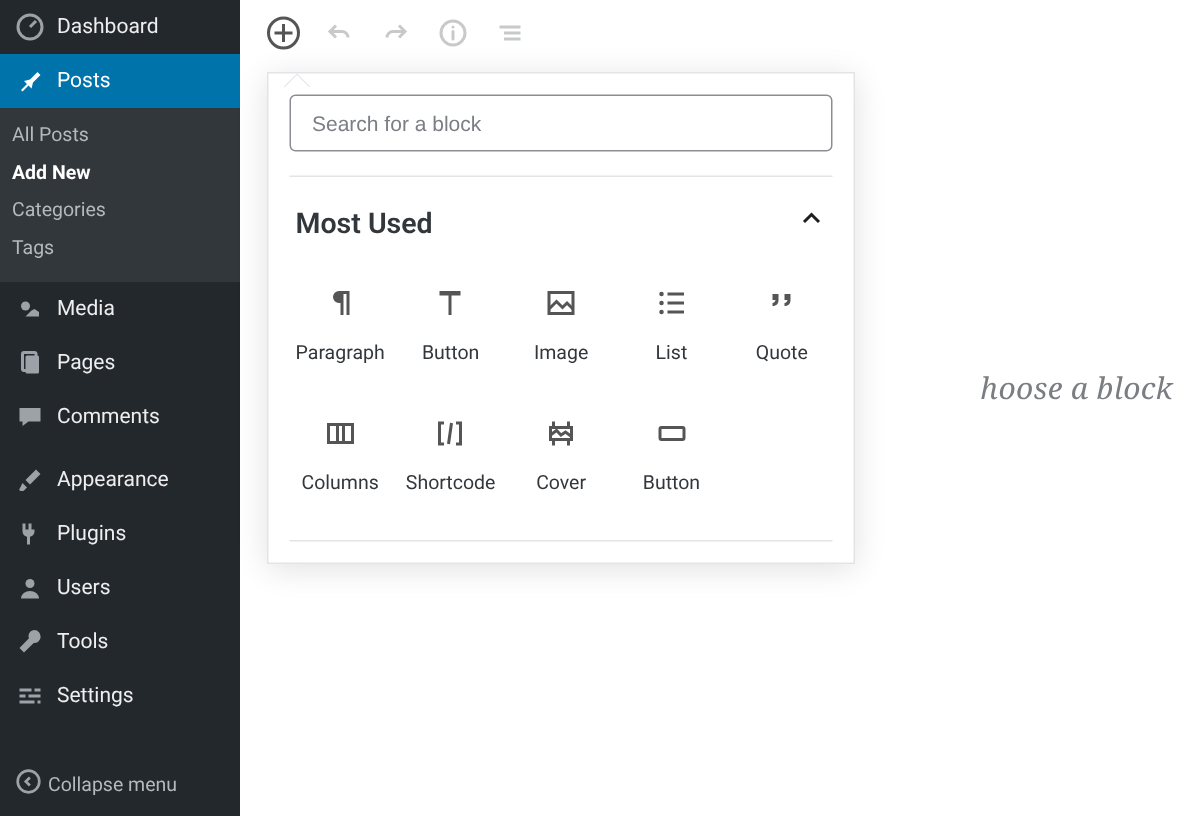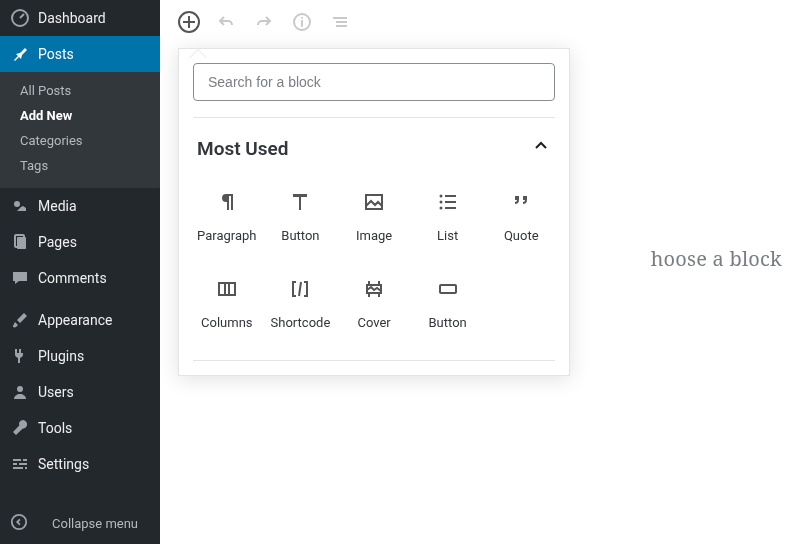--- a/index.html
+++ b/index.html
@@ -6,44 +6,44 @@
   html, body { width: 798px; height: 544px; font-family: -apple-system, BlinkMacSystemFont, "Segoe UI", Roboto, sans-serif; overflow: hidden; background:#fff; }
   .app { display: flex; width: 100%; height: 100%; }
   
   .sidebar { width: 160px; background: #23282d; color: #eee; flex-shrink: 0; display: flex; flex-direction: column; font-size: 14px; }
   .sidebar .item { display: flex; align-items: center; gap: 8px; padding: 8px 10px; color: #eee; cursor: pointer; }
   .sidebar .item .ic { width: 20px; height: 20px; display:flex; align-items:center; justify-content:center; color:#9ca2a7;}
   .sidebar .item.active { background: #0073aa; color: #fff; position:relative; }
   .sidebar .item.active .ic { color:#fff; }
   .sidebar .item.active::after { content:""; position:absolute; right:-8px; top:50%; transform:translateY(-50%); border:8px solid transparent; border-right-color:#fff; }
   .sidebar .sub { background:#32373c; padding: 6px 0 10px; }
-  .sidebar .sub .subitem { padding: 5px 20px; color:#b4b9be; font-size:13px; cursor:pointer;}
+  .sidebar .sub .subitem { padding: 5px 8px; color:#b4b9be; font-size:13px; cursor:pointer;}
   .sidebar .sub .subitem.current { color:#fff; font-weight:700; }
   .sidebar .group-sep { height: 6px; }
-  .sidebar .collapse { margin-top:auto; display:flex; align-items:center; gap:24px; padding:10px; color:#b4b9be; font-size:13px; cursor:pointer; border-top:0; }
+  .sidebar .collapse { margin-top:auto; display:flex; align-items:center; gap:4px; padding:10px; color:#b4b9be; font-size:13px; cursor:pointer; border-top:0; }
   .sidebar .collapse .ic { color:#9ca2a7; }
   
   .main { flex:1; position:relative; background:#fff; }
   .toolbar { display:flex; align-items:center; gap:14px; padding:10px 18px; }
   .toolbar .tbtn { width:24px; height:24px; display:flex; align-items:center; justify-content:center; color:#555; cursor:pointer; }
   .toolbar .tbtn.add { border:2px solid #555; border-radius:50%; width:22px; height:22px;}
   .toolbar .tbtn.dim { color:#c8c9cb; }
   
   .popover { position:absolute; left:18px; top:48px; width:392px; background:#fff; border:1px solid #e2e4e7; box-shadow:0 3px 20px rgba(0,0,0,.12); padding:14px 14px 0; }
   .popover::before { content:""; position:absolute; top:-9px; left:10px; border:9px solid transparent; border-bottom-color:#e2e4e7;}
   .popover::after { content:""; position:absolute; top:-8px; left:10px; border:9px solid transparent; border-bottom-color:#fff;}
   .search { width:100%; border:1px solid #8a8d91; border-radius:4px; padding:10px 14px; font-size:14px; color:#32373c; outline:none;}
   .search::placeholder { color:#7b7f84; }
   .section-head { display:flex; align-items:center; justify-content:space-between; padding:18px 4px 14px; border-top:1px solid #e2e4e7; margin-top:16px;}
   .section-head .title { font-weight:600; font-size:19px; color:#32373c;}
   .grid { display:grid; grid-template-columns:repeat(5,1fr); gap:6px; padding-bottom:18px; border-bottom:1px solid #e2e4e7; margin-bottom:14px; }
   .block { display:flex; flex-direction:column; align-items:center; justify-content:center; gap:14px; padding:16px 4px 12px; cursor:pointer; }
   .block .bic { width:24px;height:24px; display:flex;align-items:center;justify-content:center; color:#555;}
   .block .blab { font-size:13px; color:#32373c; }
-  .hint { position:absolute; right:16px; top:245px; font-family:Georgia, "Noto Serif", serif; font-size:20px; color:#7a7d82; letter-spacing:.2px;}
+  .hint { position:absolute; right:16px; top:245px; font-family:Georgia, "Noto Serif", serif; font-size:20px; color:#7a7d82; letter-spacing:.2px;font-style:italic;}
 </style>
 </head>
 <body>
 
 <div class="app">
 
   <nav class="sidebar">
     <div class="item">
       <span class="ic">
           <svg width="20" height="20" viewBox="0 0 20 20" fill="currentColor">

